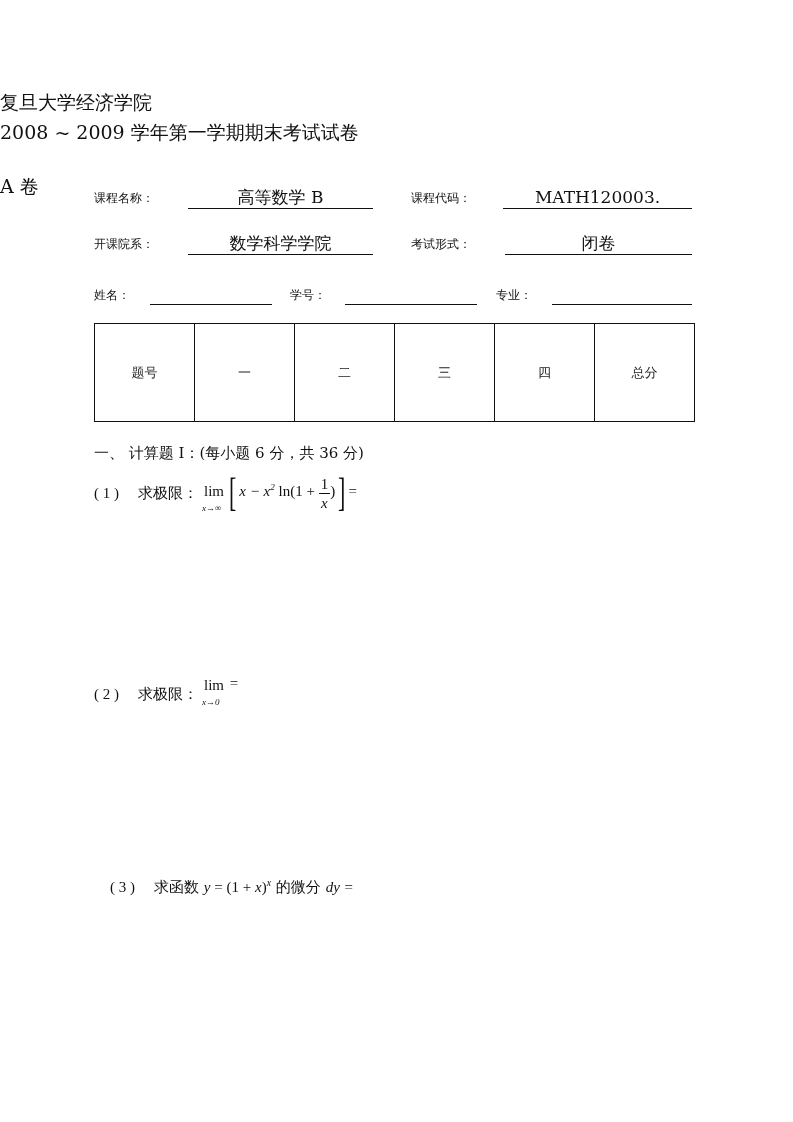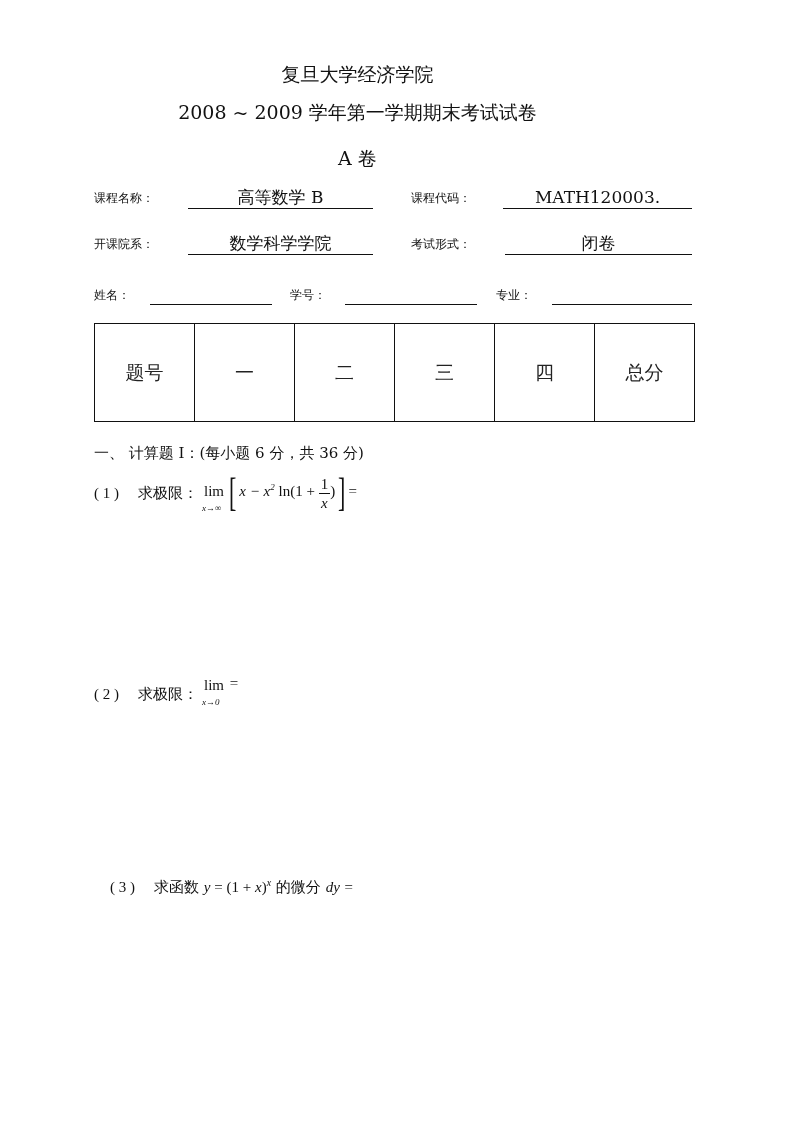--- a/index.html
+++ b/index.html
@@ -2,55 +2,55 @@
 <html><head>
   <meta charset="utf-8">
   <style>
     html, body { margin: 0; padding: 0; background: #ffffff; }
     body {
       width: 793px; height: 1122px; position: relative; overflow: hidden;
       font-family: "DejaVu Serif", "Liberation Serif", serif;
       color: #111111;
     }
     .center-line {
-      position: absolute; left: 0; width: 715px; text-align: center;
-      font-size: 19px; line-height: 24px; white-space: nowrap;
+      position: absolute; left: 0; width: 715px; text-align: left;
+      font-size: 19px; line-height: 24px; white-space: nowrap; margin-top: 28px;
     }
     .label { position: absolute; font-size: 12px; line-height: 22px; white-space: nowrap; }
     .fill {
       position: absolute; border-bottom: 1.3px solid #111; height: 22px;
       font-size: 17px; line-height: 22px; text-align: center; white-space: nowrap;
     }
     .fill span { display: inline-block; }
     table.score {
       position: absolute; left: 94px; top: 323px; width: 601px; height: 99px;
       border-collapse: collapse; table-layout: fixed;
     }
     table.score td {
-      border: 1.3px solid #111; text-align: center; font-size: 19px;
+      border: 1.3px solid #111; text-align: center; font-size: 13px;
       font-family: "DejaVu Sans", "Liberation Sans", sans-serif; color: #222;
       height: 48px; padding: 0;
     }
     .q { position: absolute; font-size: 15px; line-height: 20px; white-space: nowrap; }
     .q .num { font-family: "Liberation Serif", serif; }
     .math { font-family: "Liberation Serif", serif; font-style: italic; }
     .up { font-style: normal; font-family: Liberation Serif, serif; }
     .lim { display: inline-block; position: relative; text-align: center; font-style: normal; margin-right: 2px; }
     .lim .sub { position: absolute; left: -2px; top: 17px; font-size: 9px; font-style: italic; white-space: nowrap; }
     .frac { display: inline-block; vertical-align: middle; text-align: center; }
     .frac .n { display: block; border-bottom: 1px solid #111; padding: 0 2px; line-height: 18px; }
     .frac .d { display: block; line-height: 18px; }
     .bracket { display: inline-block; font-size: 40px; font-style: normal; vertical-align: middle; line-height: 38px; transform: scaleX(0.55); }
     .sqrt { border-top: 1px solid #111; padding: 0 1px; }
   </style>
 </head>
 <body>
 
 <div class="center-line" style="top:62px;">复旦大学经济学院</div>
-<div class="center-line" style="top:100px;">2008 ~ 2009  学年第一学期期末考试试卷</div>
+<div class="center-line" style="top:92px;">2008 ~ 2009  学年第一学期期末考试试卷</div>
 <div class="center-line" style="top:146px;">A 卷</div>
 
 <div class="label" style="left:94px; top:187px;">课程名称：</div>
 <div class="fill" style="left:188px; top:186px; width:185px;">
   <span>高等数学 B</span>
 </div>
 <div class="label" style="left:411px; top:187px;">课程代码：</div>
 <div class="fill" style="left:503px; top:186px; width:189px;">
   <span>MATH120003.</span>
 </div>

